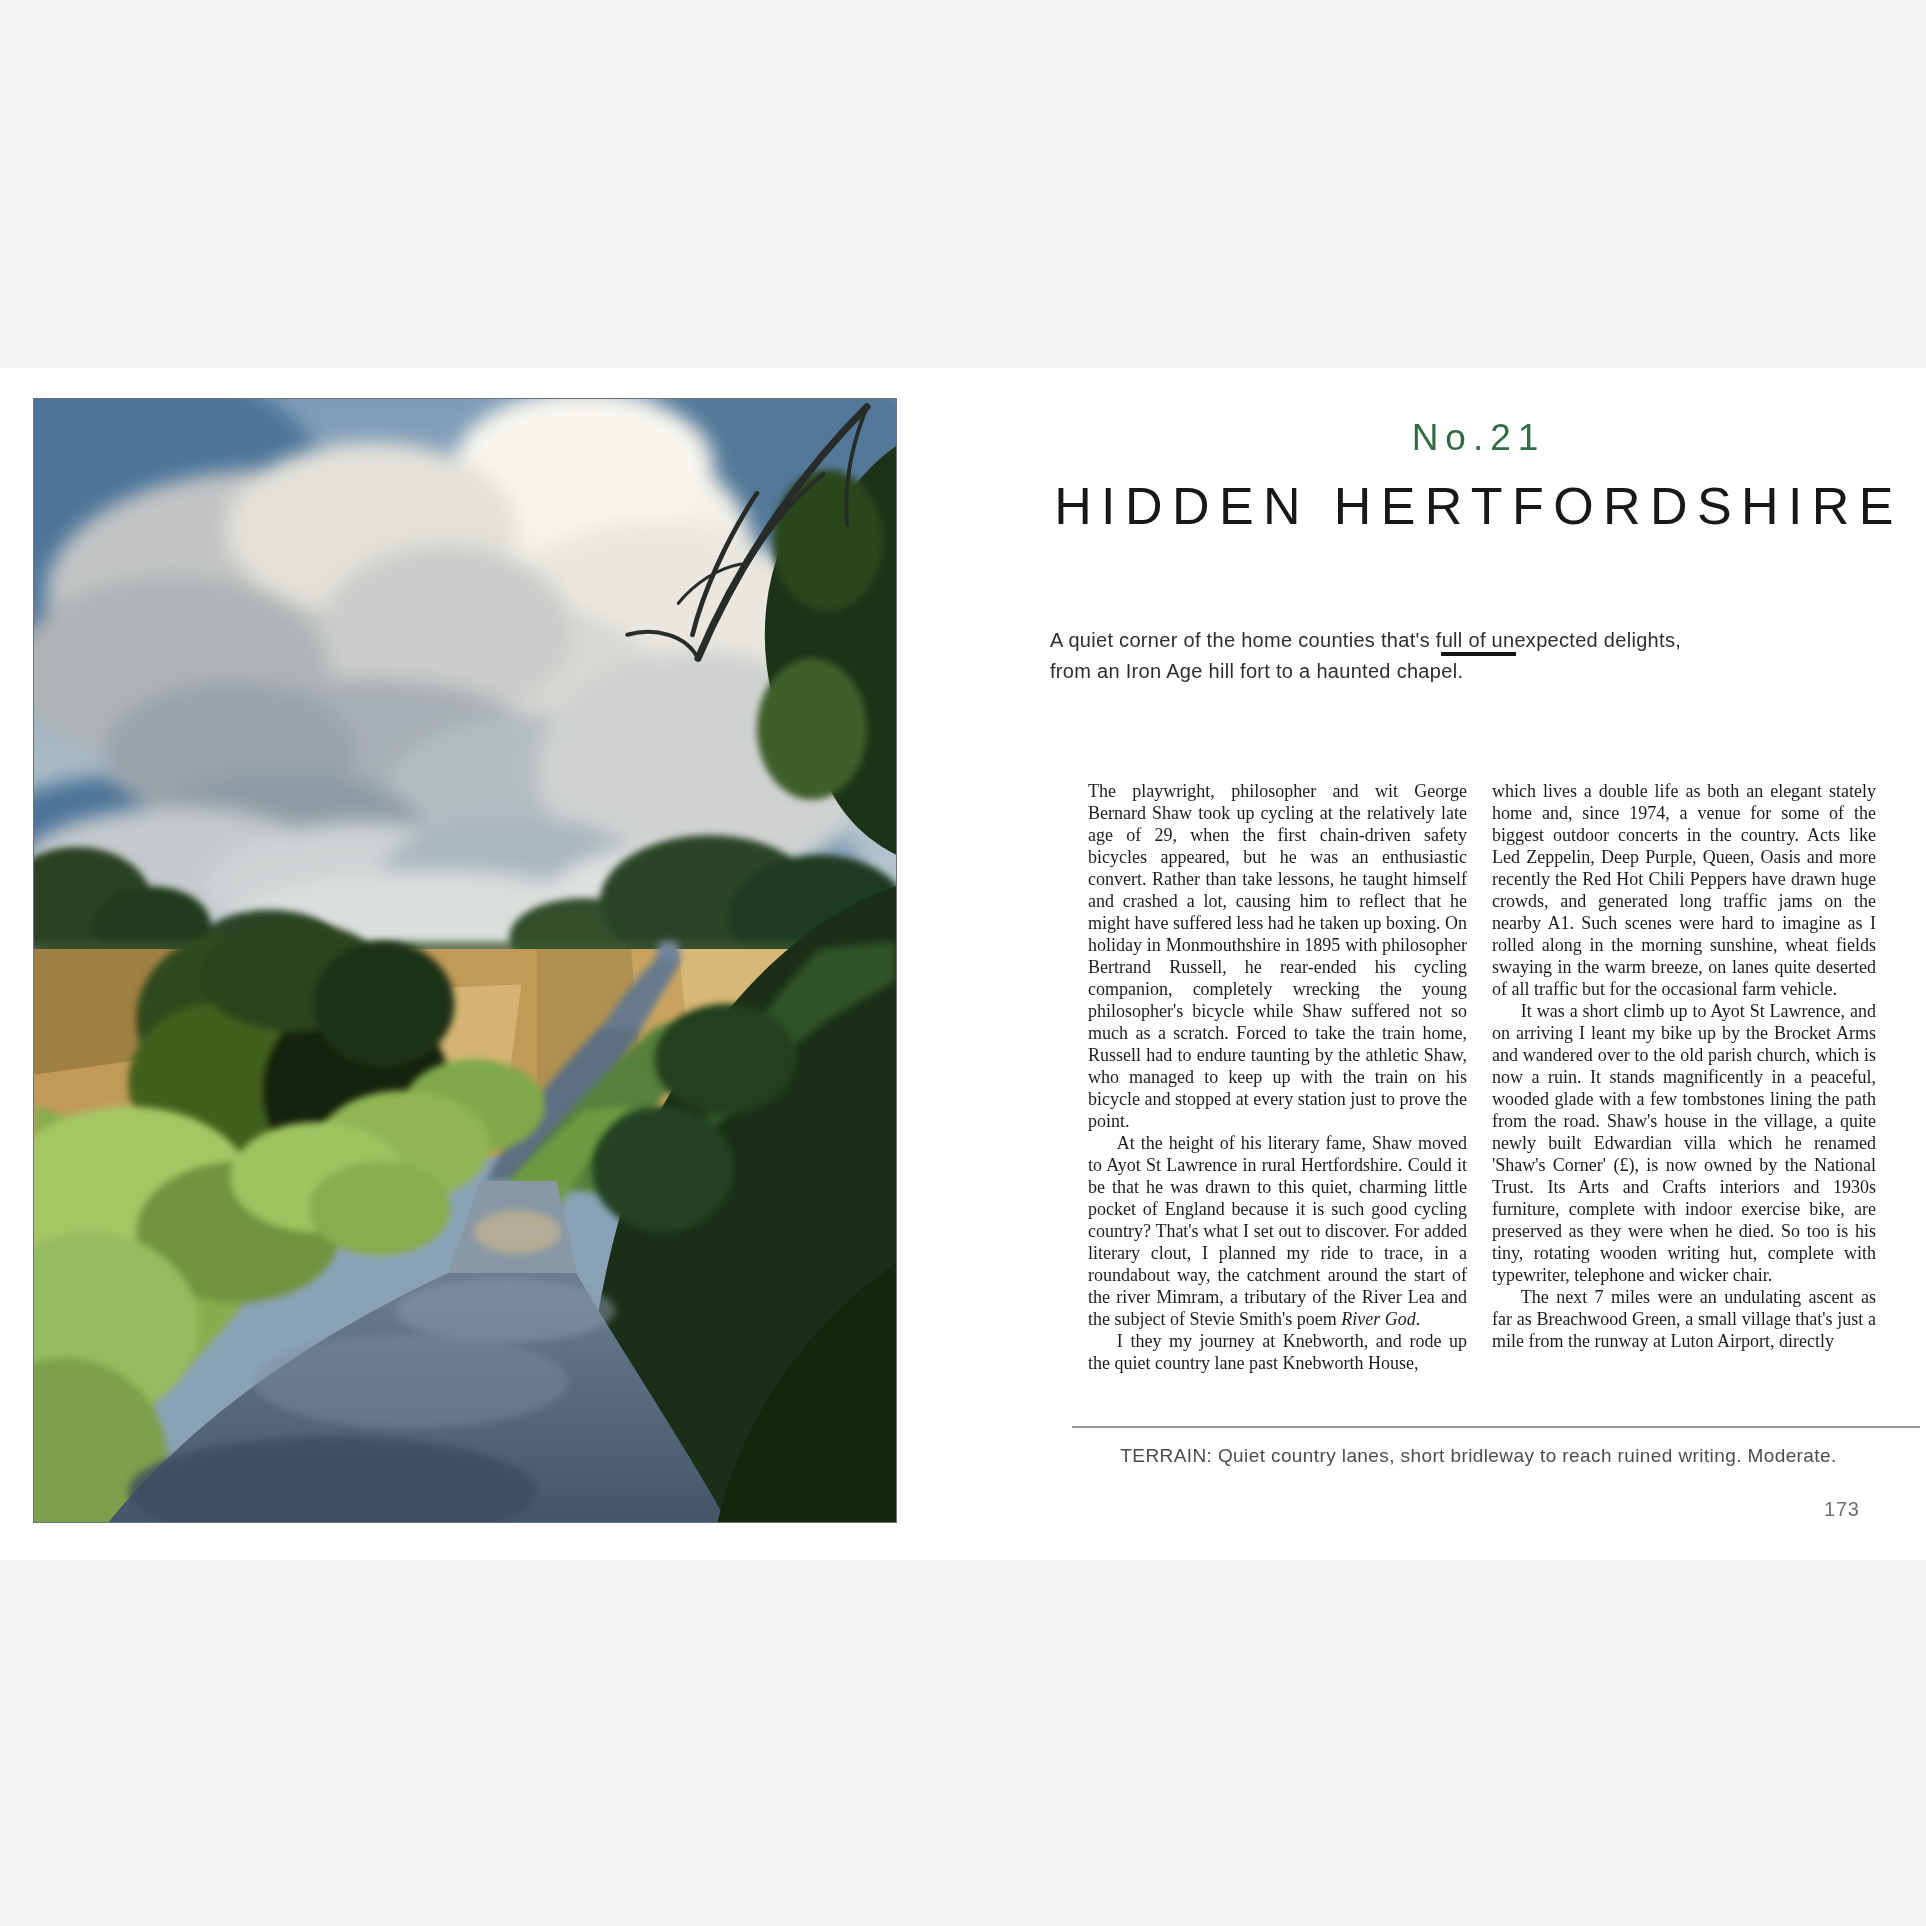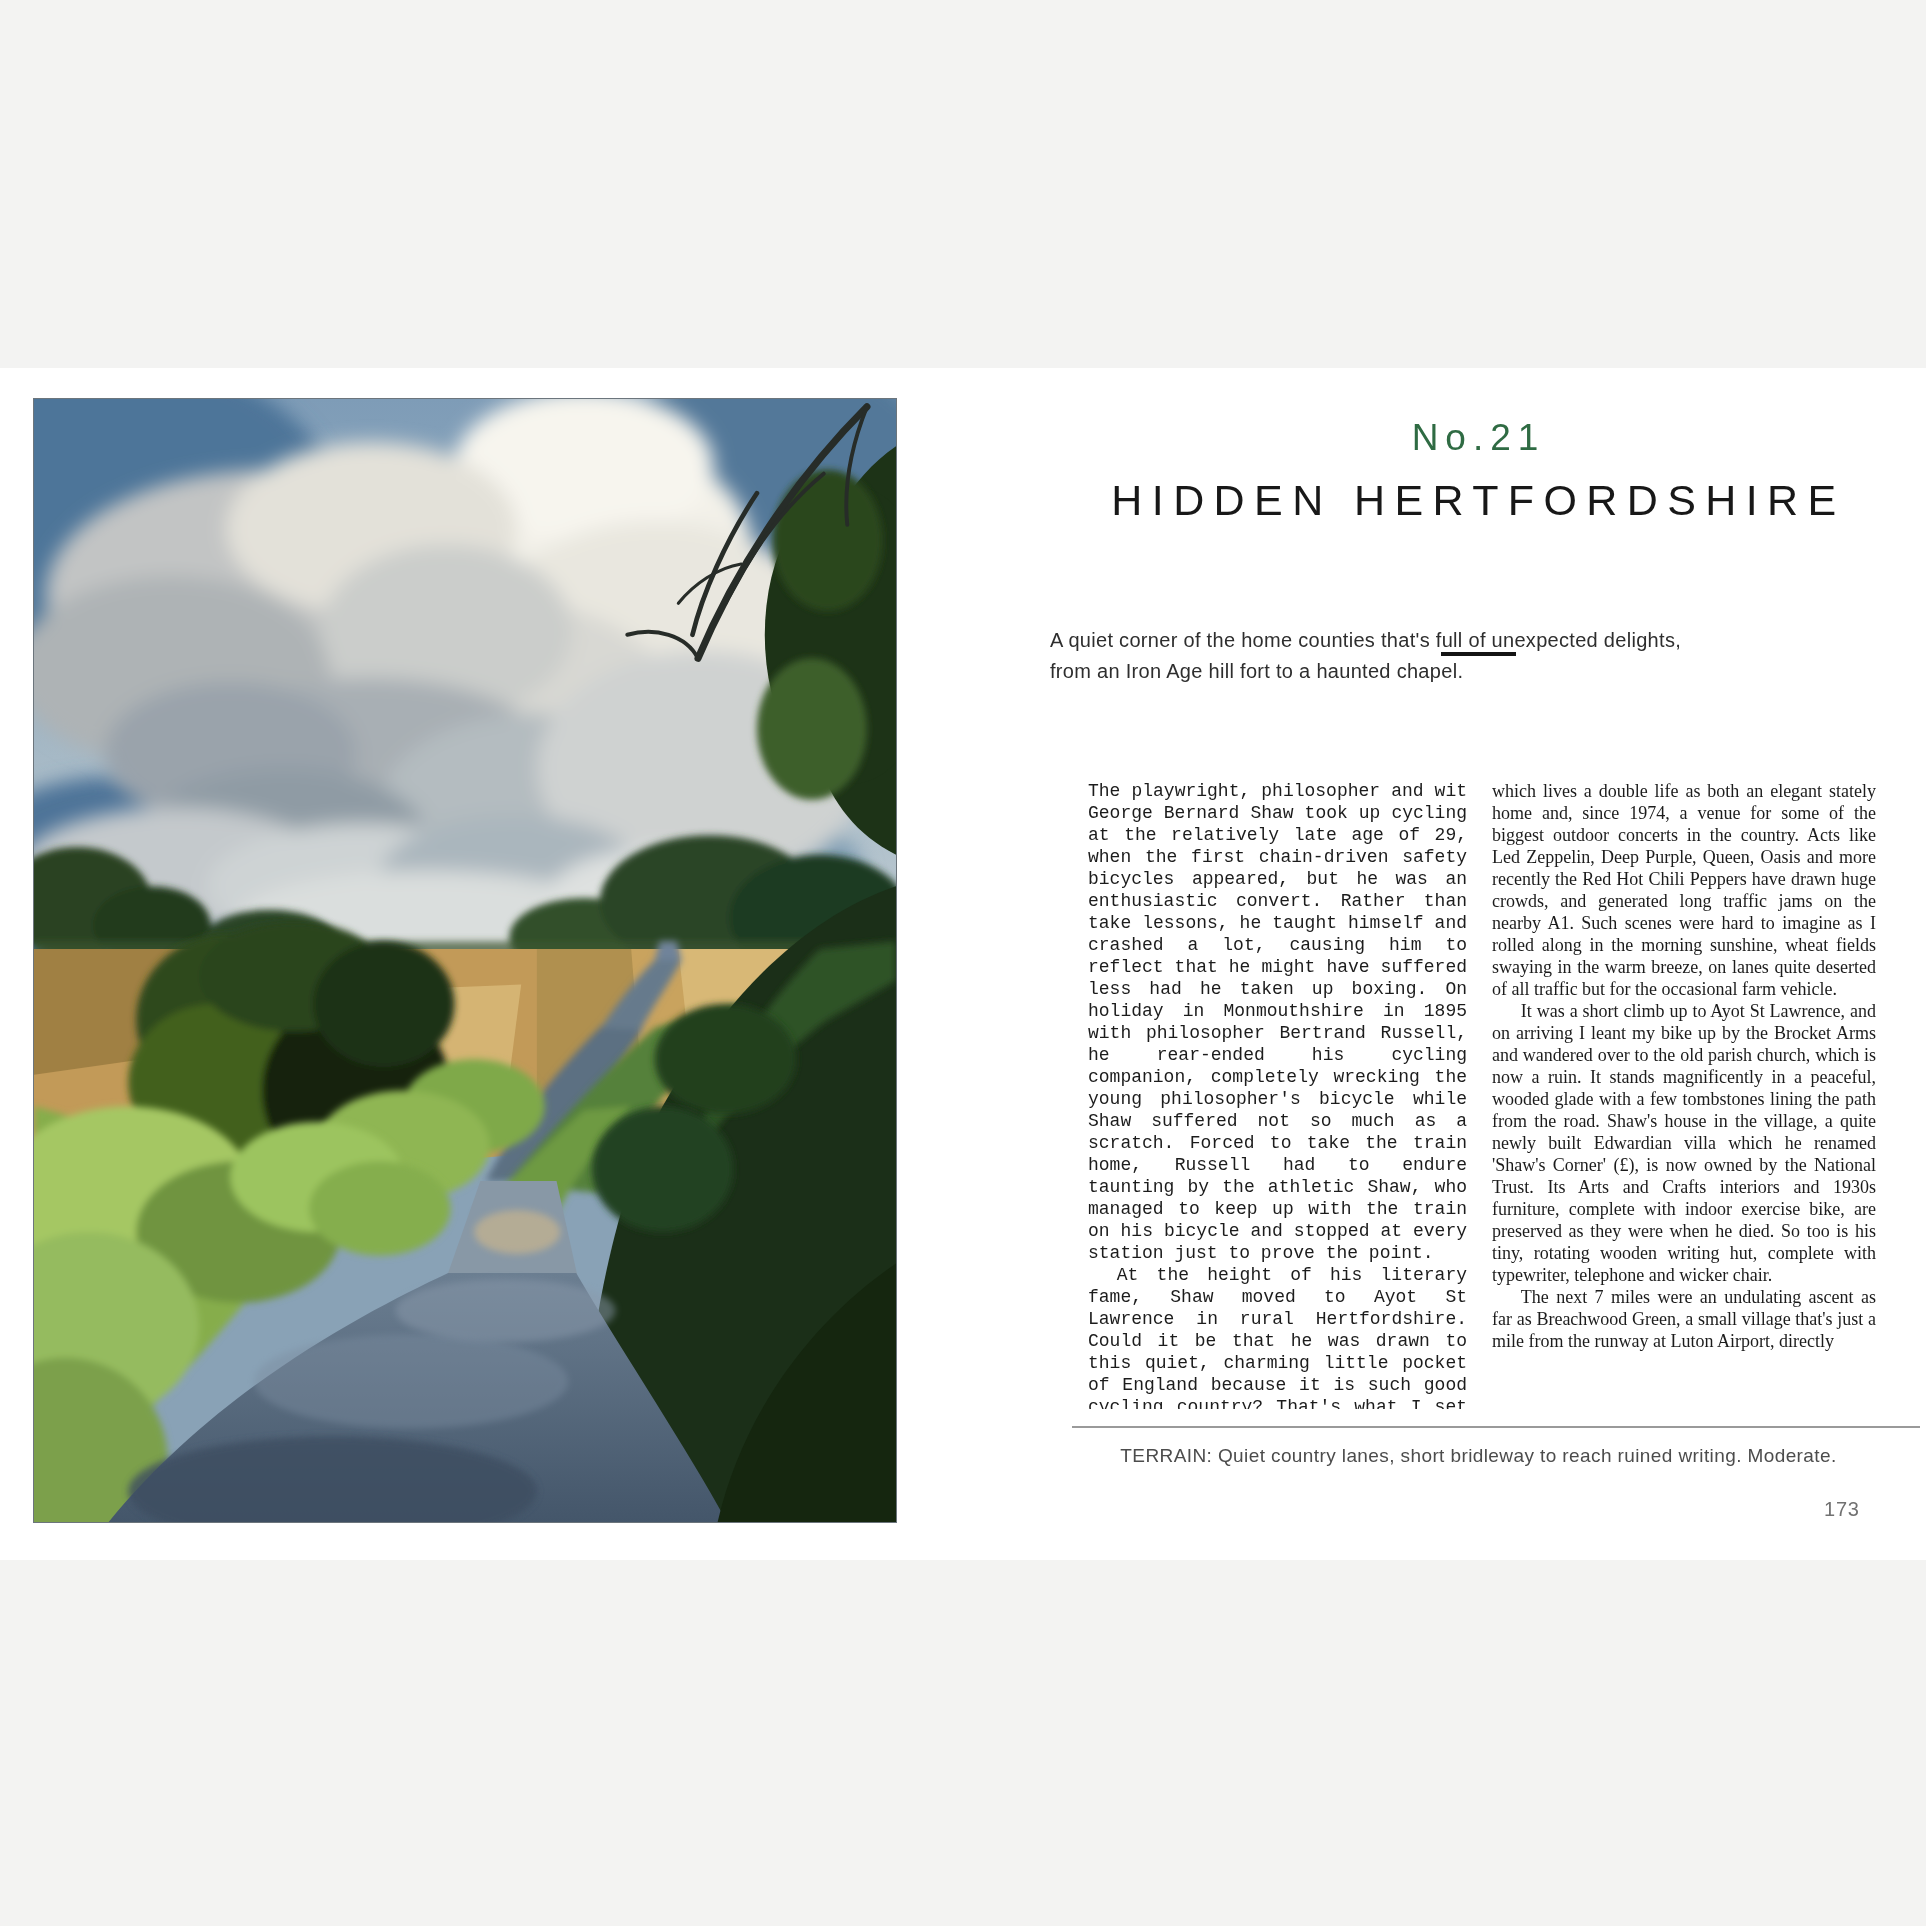--- a/index.html
+++ b/index.html
@@ -28,21 +28,21 @@
   }
   .route-number{
     position:absolute;left:0;top:49px;width:857px;
     text-align:center;
     font-size:37px;letter-spacing:7px;
     color:#2f6b43;
   }
   .chapter-title{
     position:absolute;left:0;top:108px;width:857px;
     text-align:center;
-    font-size:43px;letter-spacing:9.4px;
+    font-size:52px;letter-spacing:9.4px;
     font-weight:400;color:#181818;
   }
   .subtitle{
     position:absolute;left:0;top:211px;width:857px;
     font-size:20px;line-height:31px;
     color:#2e2e2e;letter-spacing:0.3px;margin-top:46px;
   }
   .divider-wrap{
     position:absolute;left:0;top:277px;width:857px;text-align:center;
   }
@@ -52,21 +52,21 @@
   .col{
     position:absolute;top:412px;
     font-family:"Liberation Serif", serif;
     font-size:18px;line-height:22px;
     color:#1c1c1c;
     text-align:justify;
     height:629px;overflow:hidden;
   }
   .col p{margin:0;padding:0;}
   .col p.indent{text-indent:1.6em;}
-  .col-left{left:38px;width:379px;font-family:Liberation Mono, monospace;}
+  .col-left{left:38px;width:379px;}
   .col-right{left:442px;width:384px;}
   .italic{font-style:italic;}
   .footer-rule{
     position:absolute;left:22px;top:1058px;width:848px;height:2.4px;
     background:#9a9a9a;
   }
   .footer{
     position:absolute;left:0px;top:1072px;width:857px;
     text-align:center;
     font-size:19px;line-height:31px;

